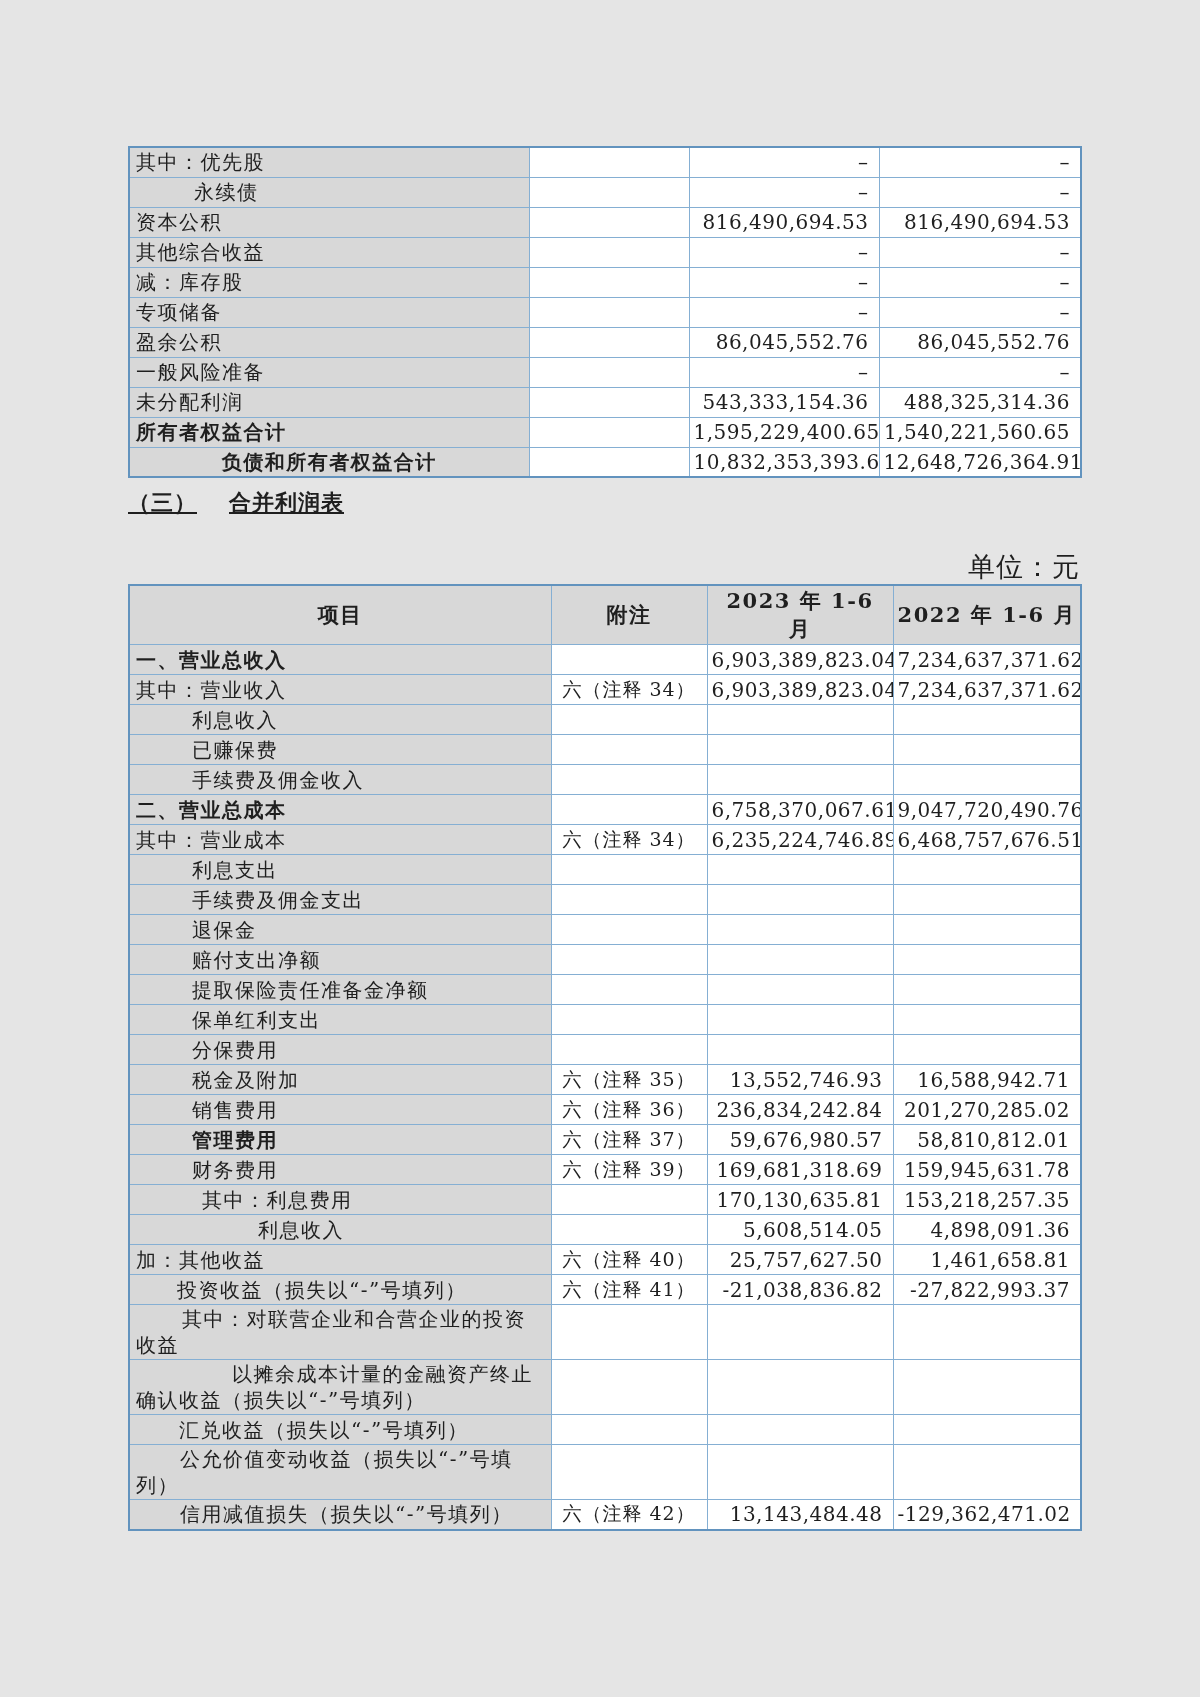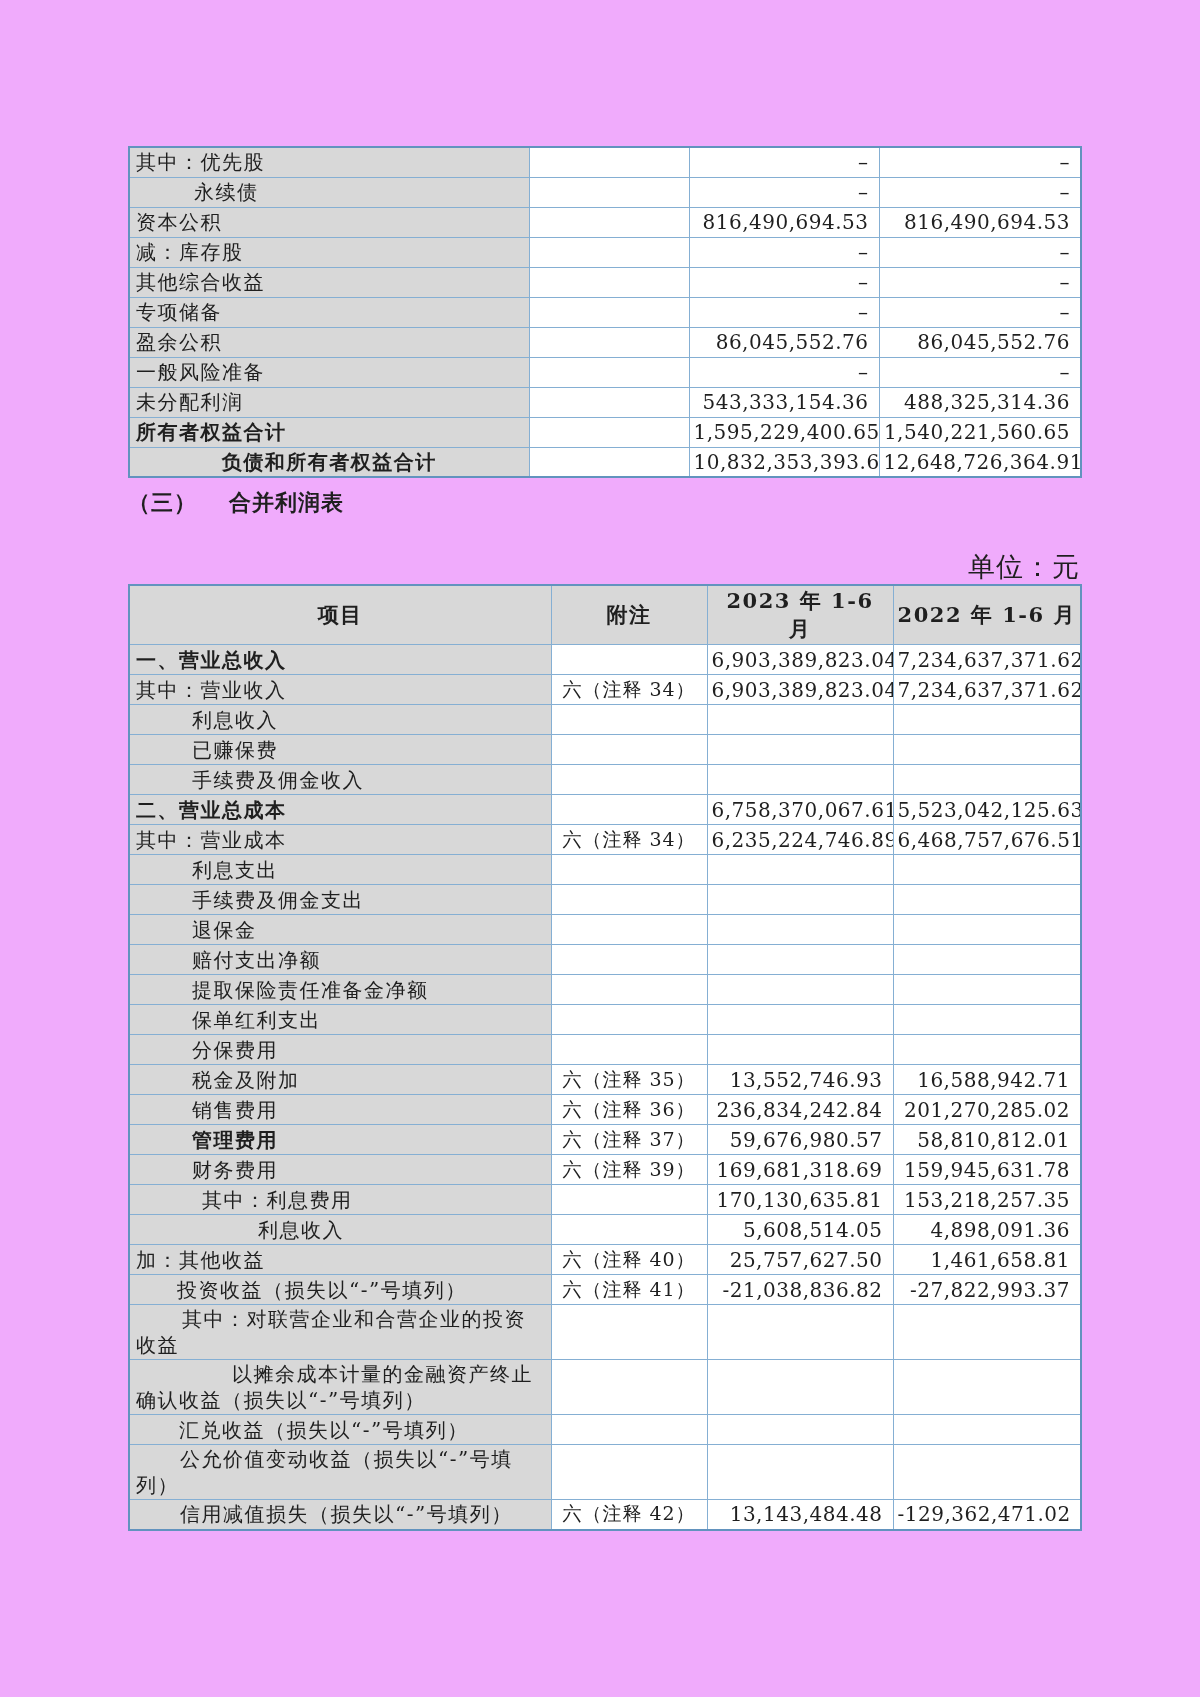--- a/index.html
+++ b/index.html
@@ -1,19 +1,19 @@
 <!DOCTYPE html>
 <html><head>
 <meta charset="utf-8">
 <style>
   html,body{margin:0;padding:0;background:#ffffff;}
   .page{
     position:relative;
     width:1200px;height:1697px;
-    background:#f0abfc;
+    background:#e5e5e5;
     font-family:"DejaVu Serif","Liberation Serif",serif;
     color:#1f1f1f;
     overflow:hidden;
   }
   table.fin-table{
     position:absolute;
     border-collapse:collapse;
     table-layout:fixed;
     border:2px solid #6293be;
   }
@@ -59,20 +59,21 @@
     text-align:center;
     padding:1px 4px;
   }
   .bold{font-weight:bold;}
   .section-heading{
     position:absolute;
     left:128px;top:488px;
     font-size:22px;
     font-weight:bold;
     letter-spacing:1px;
+    text-decoration:underline;
   }
   .section-heading .title{margin-left:32px;}
   .unit-label{
     position:absolute;
     right:120px;top:549px;
     font-size:27px;
     letter-spacing:1px;
   }
 </style>
 </head>
@@ -100,27 +101,27 @@
           <td class="num-cell">–</td>
           <td class="num-cell">–</td>
         </tr>
         <tr>
           <td class="label-cell">资本公积</td>
           <td class="note-cell"></td>
           <td class="num-cell">816,490,694.53</td>
           <td class="num-cell">816,490,694.53</td>
         </tr>
         <tr>
+          <td class="label-cell">其他综合收益</td>
+          <td class="note-cell"></td>
+          <td class="num-cell">–</td>
+          <td class="num-cell">–</td>
+        </tr>
+        <tr>
           <td class="label-cell">减：库存股</td>
-          <td class="note-cell"></td>
-          <td class="num-cell">–</td>
-          <td class="num-cell">–</td>
-        </tr>
-        <tr>
-          <td class="label-cell">其他综合收益</td>
           <td class="note-cell"></td>
           <td class="num-cell">–</td>
           <td class="num-cell">–</td>
         </tr>
         <tr>
           <td class="label-cell">专项储备</td>
           <td class="note-cell"></td>
           <td class="num-cell">–</td>
           <td class="num-cell">–</td>
         </tr>
@@ -206,21 +207,21 @@
         <tr>
           <td class="label-cell" style="text-indent: 56px;">手续费及佣金收入</td>
           <td class="note-cell"></td>
           <td class="num-cell"></td>
           <td class="num-cell"></td>
         </tr>
         <tr>
           <td class="label-cell bold">二、营业总成本</td>
           <td class="note-cell"></td>
           <td class="num-cell">6,758,370,067.61</td>
-          <td class="num-cell">5,523,042,125.63</td>
+          <td class="num-cell">9,047,720,490.76</td>
         </tr>
         <tr>
           <td class="label-cell">其中：营业成本</td>
           <td class="note-cell">六（注释 34）</td>
           <td class="num-cell">6,235,224,746.89</td>
           <td class="num-cell">6,468,757,676.51</td>
         </tr>
         <tr>
           <td class="label-cell" style="text-indent: 56px; margin-left: 20px;">利息支出</td>
           <td class="note-cell"></td>

